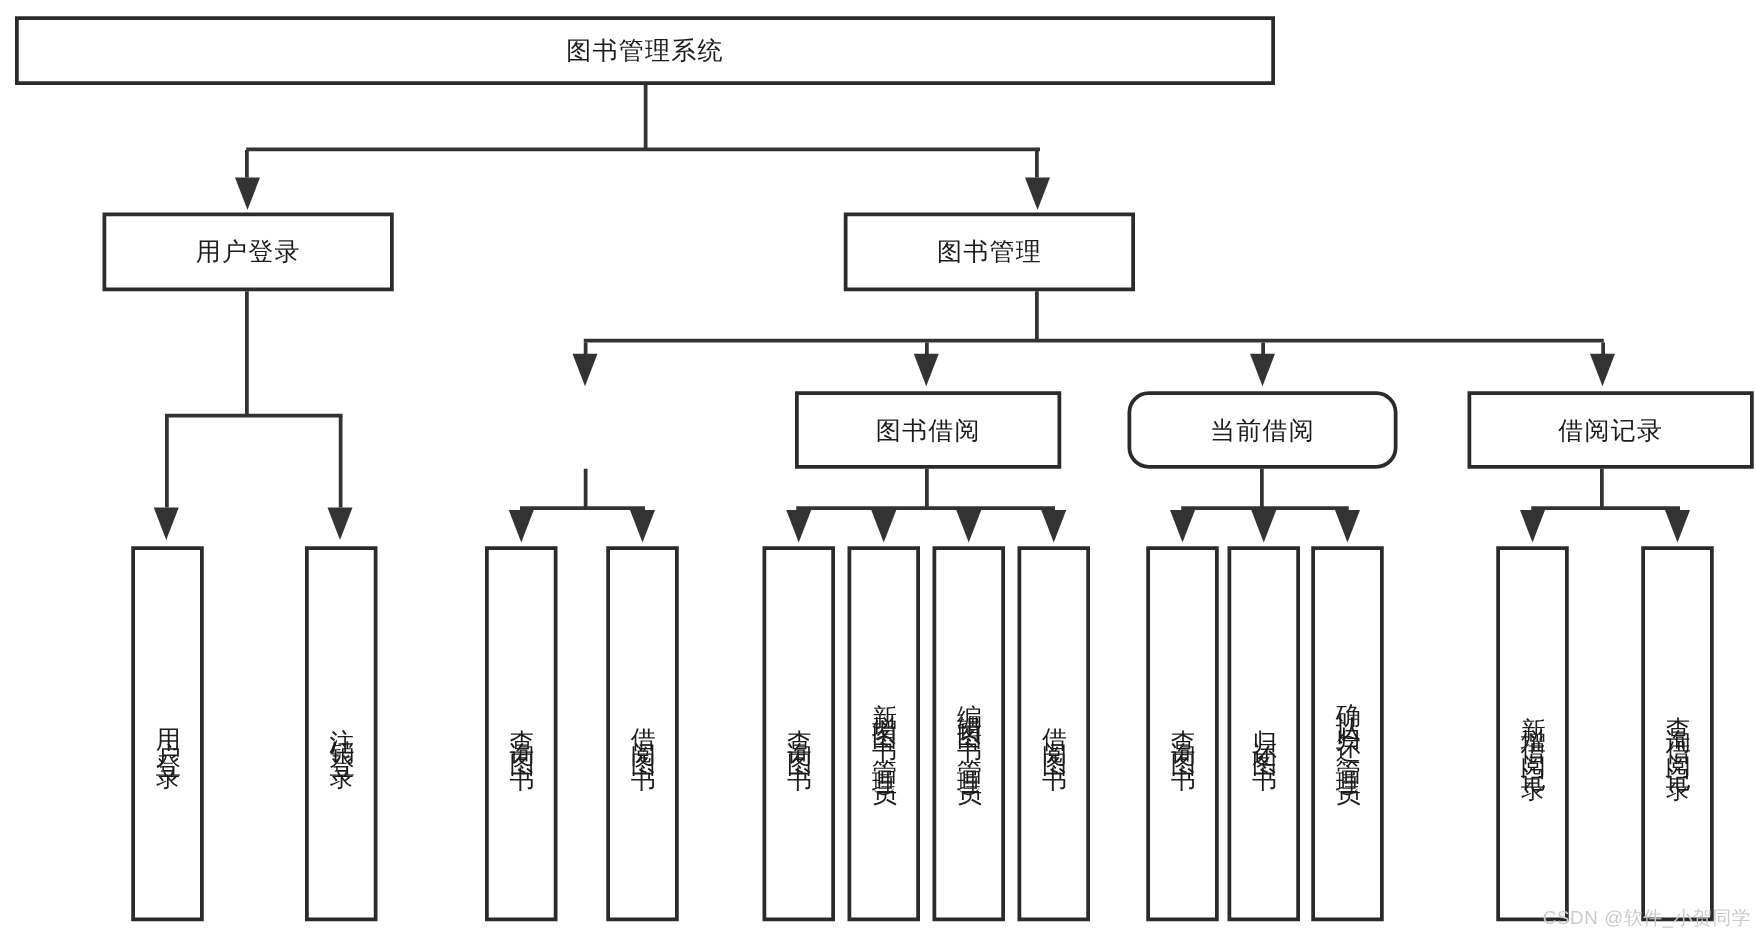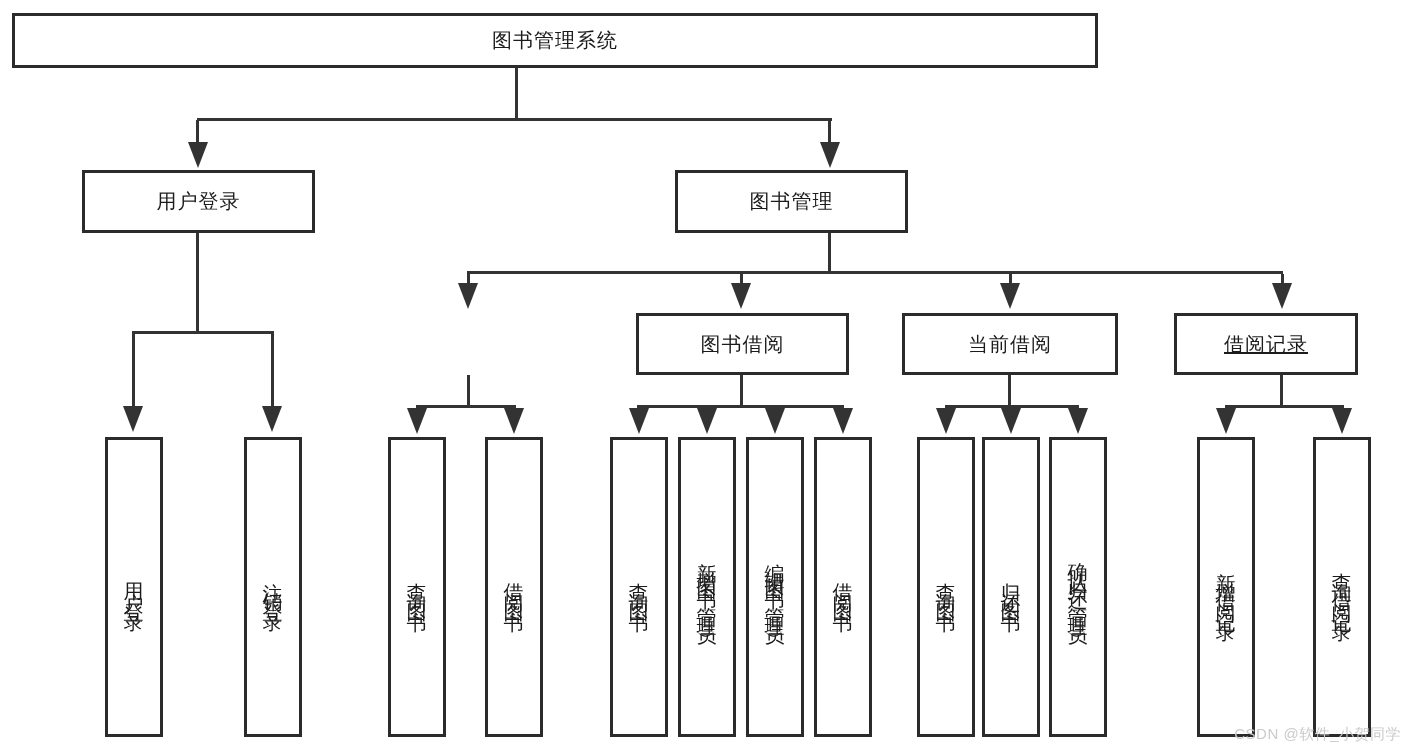--- a/index.html
+++ b/index.html
@@ -71,21 +71,21 @@
     z-index: 10;
     letter-spacing: 0.5px;
     white-space: nowrap;
   }
 </style>
 </head>
 <body>
 
 <div class="stage">
 
-  <div class="node" style="left:12px; top:13px; width:1086px; height:55px;">
+  <div class="node" style="left:12px; top:13px; width:1008px; height:55px;">
     <span>图书管理系统</span>
   </div>
 
   <div class="vl" style="left:515px; top:68px; height:51px;"></div>
   <div class="hl" style="left:197px; top:118px; width:635px;"></div>
   <div class="vl" style="left:196px; top:120px; height:22px;"></div>
   <div class="arrow" style="left:188px; top:142px;"></div>
   <div class="vl" style="left:828px; top:120px; height:22px;"></div>
   <div class="arrow" style="left:820px; top:142px;"></div>
 
@@ -110,24 +110,24 @@
   <div class="vl" style="left:740px; top:274px; height:10px;"></div>
   <div class="arrow" style="left:731px; top:283px;"></div>
   <div class="vl" style="left:1009px; top:274px; height:10px;"></div>
   <div class="arrow" style="left:1000px; top:283px;"></div>
   <div class="vl" style="left:1281px; top:274px; height:10px;"></div>
   <div class="arrow" style="left:1272px; top:283px;"></div>
 
   <div class="node" style="left:636px; top:313px; width:213px; height:62px;">
     <span>图书借阅</span>
   </div>
-  <div class="node" style="left:902px; top:313px; width:216px; height:62px;">
+  <div class="node" style="left:902px; top:313px; width:216px; height:62px;border-radius:17px;">
     <span>当前借阅</span>
   </div>
-  <div class="node" style="left:1174px; top:313px; width:184px; height:62px;text-decoration:underline;">
+  <div class="node" style="left:1174px; top:313px; width:229px; height:62px;">
     <span>借阅记录</span>
   </div>
 
   <div class="vl" style="left:467px; top:375px; height:32px;"></div>
   <div class="hl" style="left:416px; top:405px; width:100px;"></div>
   <div class="arrow" style="left:407px; top:408px;"></div>
   <div class="arrow" style="left:504px; top:408px;"></div>
 
   <div class="vl" style="left:740px; top:375px; height:32px;"></div>
   <div class="hl" style="left:637px; top:405px; width:207px;"></div>

